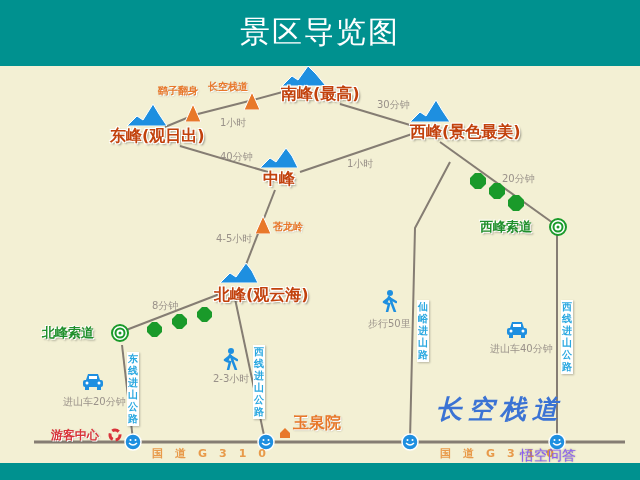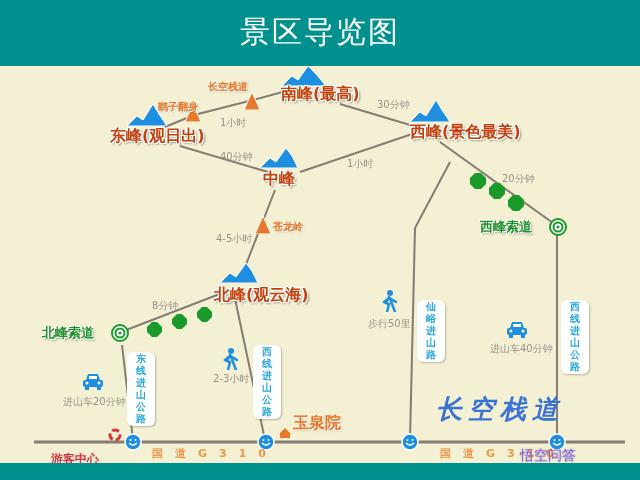--- a/index.html
+++ b/index.html
@@ -7,22 +7,22 @@
   .header{position:absolute;left:0;top:0;width:640px;height:79px;background:#00918f;}
   .header .title{position:absolute;left:0;right:0;top:12px;text-align:center;color:#ffffff;font-size:30px;letter-spacing:2px;}
   .footer{position:absolute;left:0;top:463px;width:640px;height:17px;background:#00918f;}
   .map{position:absolute;left:0;top:66px;width:640px;height:397px;background:#f3f0d4;}
   svg.routes{position:absolute;left:0;top:0;width:640px;height:480px;}
   .lbl{position:absolute;white-space:nowrap;}
   .peak{color:#c2410c;font-weight:bold;font-size:16px;text-shadow:1px 1px 0 #fff,-1px -1px 0 #fff,1px -1px 0 #fff,-1px 1px 0 #fff,2px 2px 2px rgba(0,0,0,0.35);}
   .time{color:#999189;font-size:10px;}
   .orange{color:#e8782a;font-size:10px;font-weight:bold;text-shadow:1px 1px 0 #fff,1px 1px 2px rgba(0,0,0,0.3);}
   .green{color:#1f8f2b;font-weight:bold;font-size:13px;text-shadow:1px 1px 0 #fff,-1px -1px 0 #fff,2px 2px 2px rgba(0,0,0,0.3);}
-  .vroad{position:absolute;width:12px;background:#ffffff;color:#29a8e0;font-size:10px;line-height:12px;text-align:center;font-weight:bold;box-shadow:1px 1px 2px rgba(0,0,0,0.25);padding:1px 8px;border-radius:6px;}
-  .red{color:#d9333a;font-size:12px;font-weight:bold;text-shadow:1px 1px 0 #fff,1px 1px 2px rgba(0,0,0,0.3);margin-top:24px;}
+  .vroad{position:absolute;width:12px;background:#ffffff;color:#29a8e0;font-size:10px;line-height:12px;text-align:center;font-weight:bold;box-shadow:1px 1px 2px rgba(0,0,0,0.25);padding:1px 0;}
+  .red{color:#d9333a;font-size:12px;font-weight:bold;text-shadow:1px 1px 0 #fff,1px 1px 2px rgba(0,0,0,0.3);}
   .road{color:#e89a4a;font-size:11px;font-weight:bold;letter-spacing:12px;}
   .brand{color:#3b73d4;font-size:26px;font-family:"DejaVu Serif",serif;font-weight:bold;letter-spacing:6px;font-style:italic;}
   .wm{color:#8b5cf6;font-size:14px;text-shadow:0 0 2px rgba(0,0,0,0.4);}
   .mtn{position:absolute;}
   .icon{position:absolute;}
 </style>
 </head>
 <body>
 
 <div class="header">
@@ -84,21 +84,21 @@
 
 <svg class="icon" style="left:185px;top:104px" width="16" height="18">
     <polygon points="8,0 16,18 0,18" fill="#e8782a" stroke="#fff" stroke-width="1"></polygon>
   </svg>
 <svg class="icon" style="left:244px;top:92px" width="16" height="18">
     <polygon points="8,0 16,18 0,18" fill="#e8782a" stroke="#fff" stroke-width="1"></polygon>
   </svg>
 <svg class="icon" style="left:255px;top:216px" width="16" height="18">
     <polygon points="8,0 16,18 0,18" fill="#e8782a" stroke="#fff" stroke-width="1"></polygon>
   </svg>
-<div class="lbl orange" style="left:158px;top:100px">鹞子翻身</div>
+<div class="lbl orange" style="left:158px;top:84px">鹞子翻身</div>
 <div class="lbl orange" style="left:208px;top:80px">长空栈道</div>
 <div class="lbl orange" style="left:273px;top:220px">苍龙岭</div>
 
 <div class="lbl time" style="left:220px;top:116px">1小时</div>
 <div class="lbl time" style="left:377px;top:98px">30分钟</div>
 <div class="lbl time" style="left:220px;top:150px">40分钟</div>
 <div class="lbl time" style="left:347px;top:157px">1小时</div>
 <div class="lbl time" style="left:216px;top:232px">4-5小时</div>
 <div class="lbl time" style="left:502px;top:172px">20分钟</div>
 <div class="lbl time" style="left:152px;top:299px">8分钟</div>

